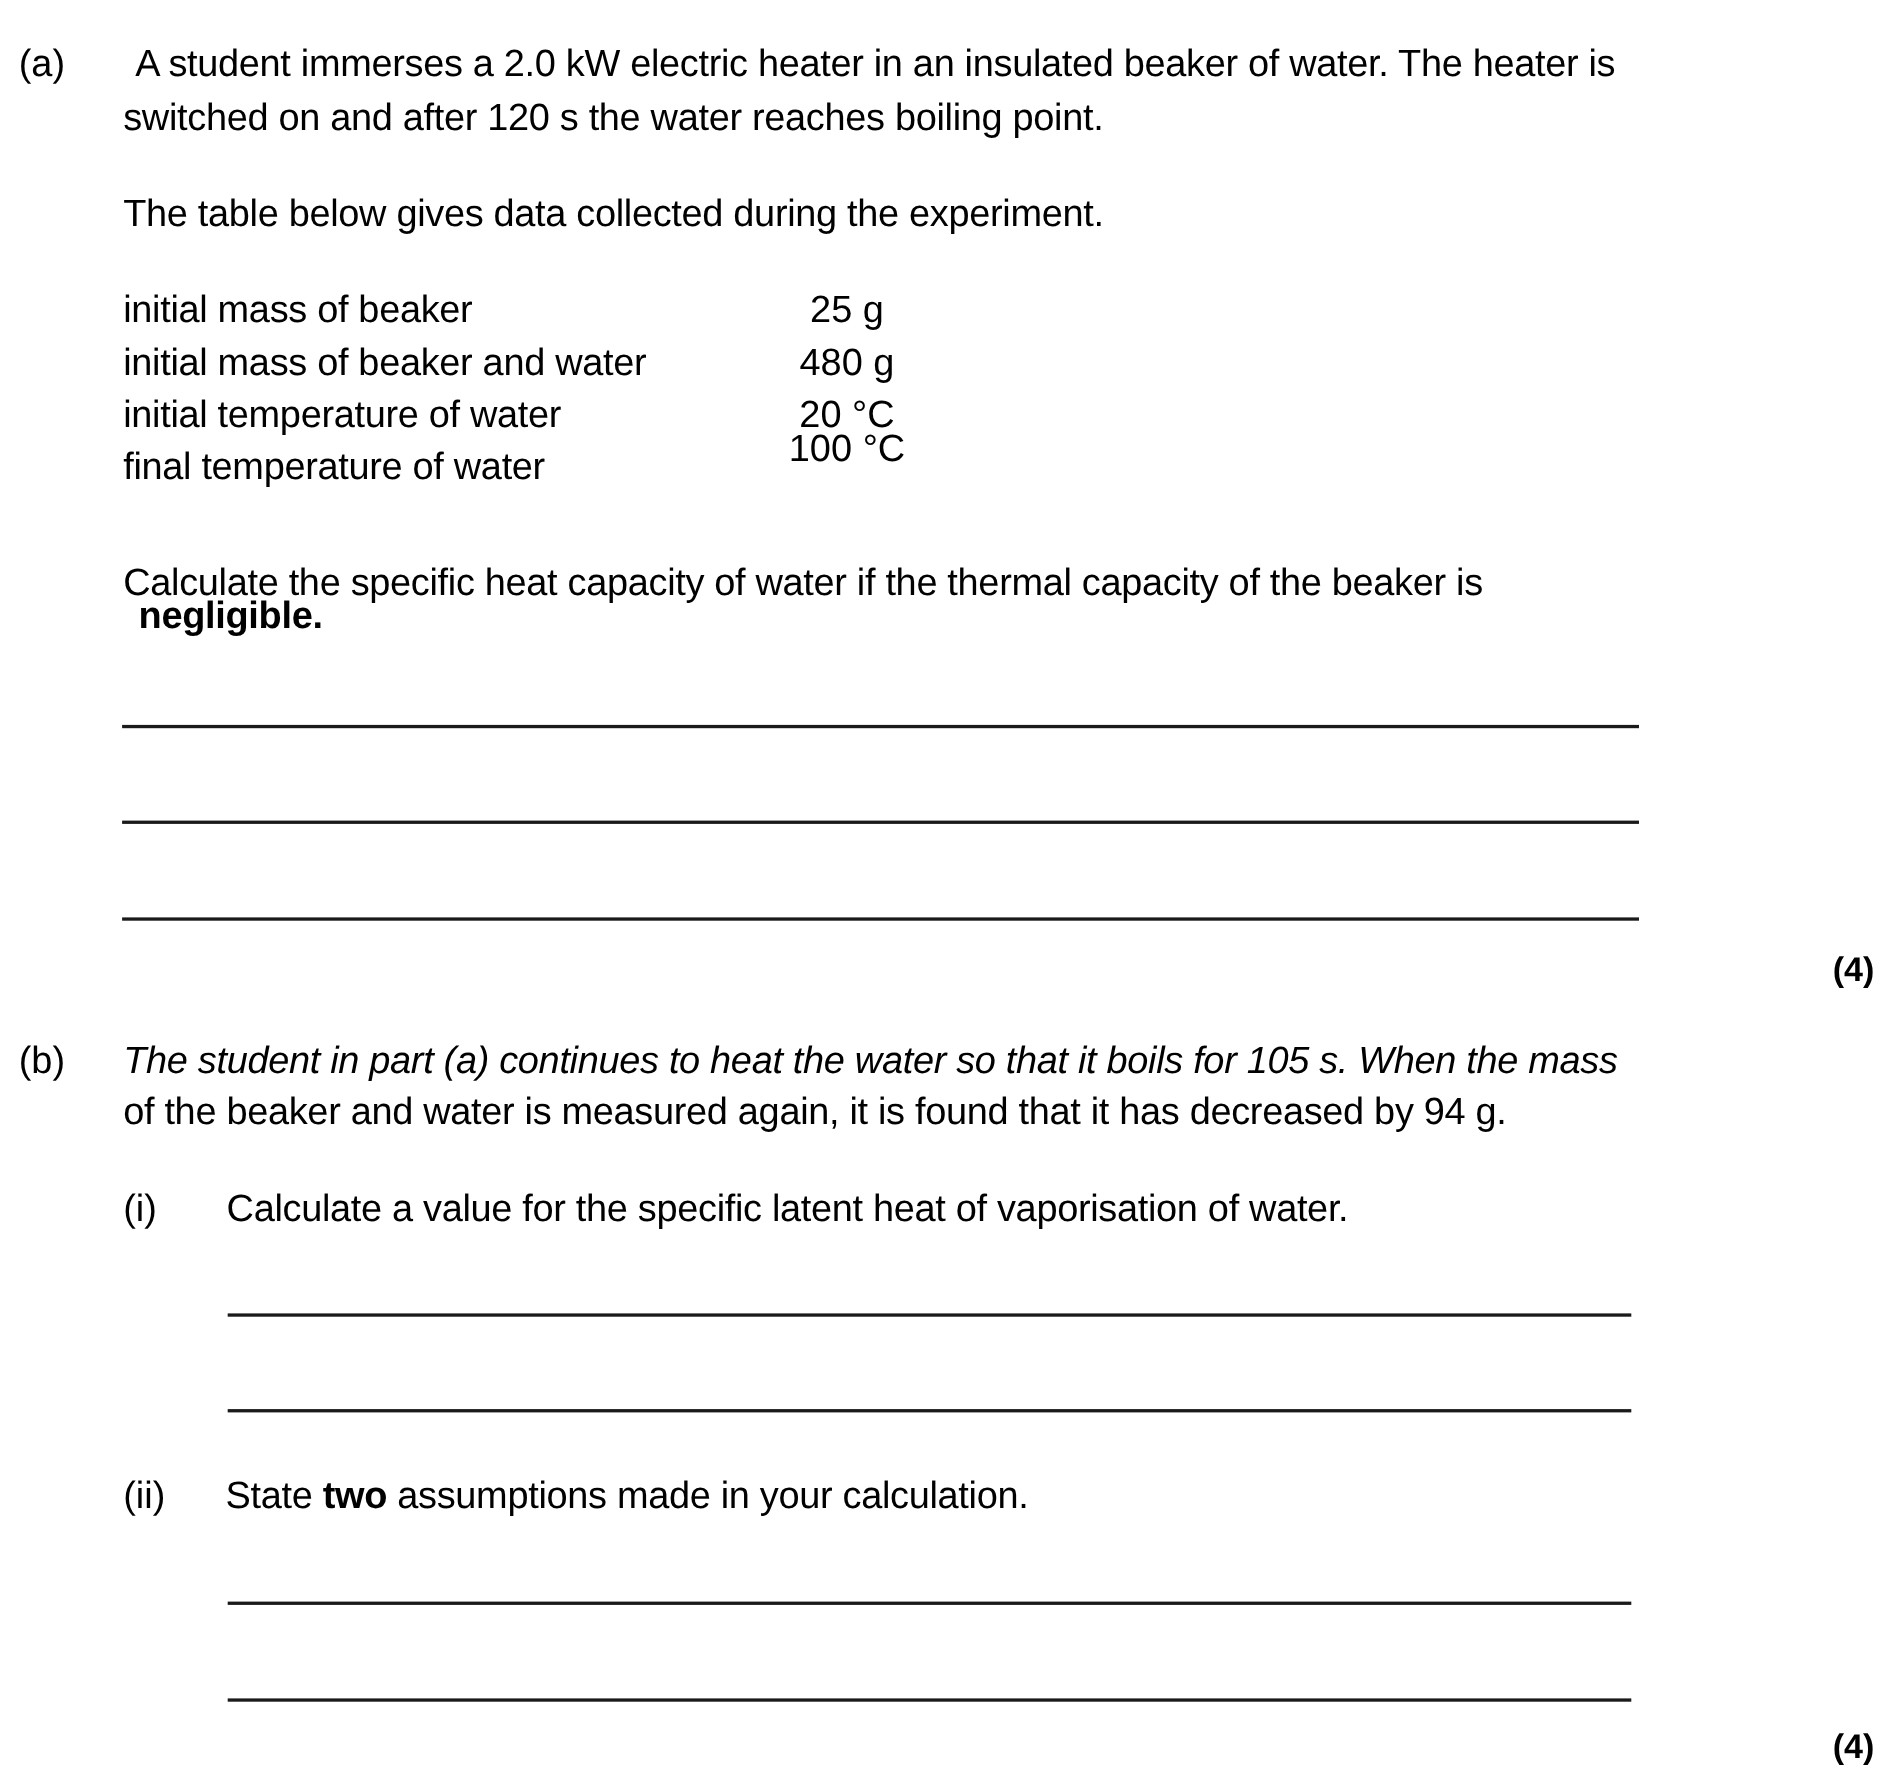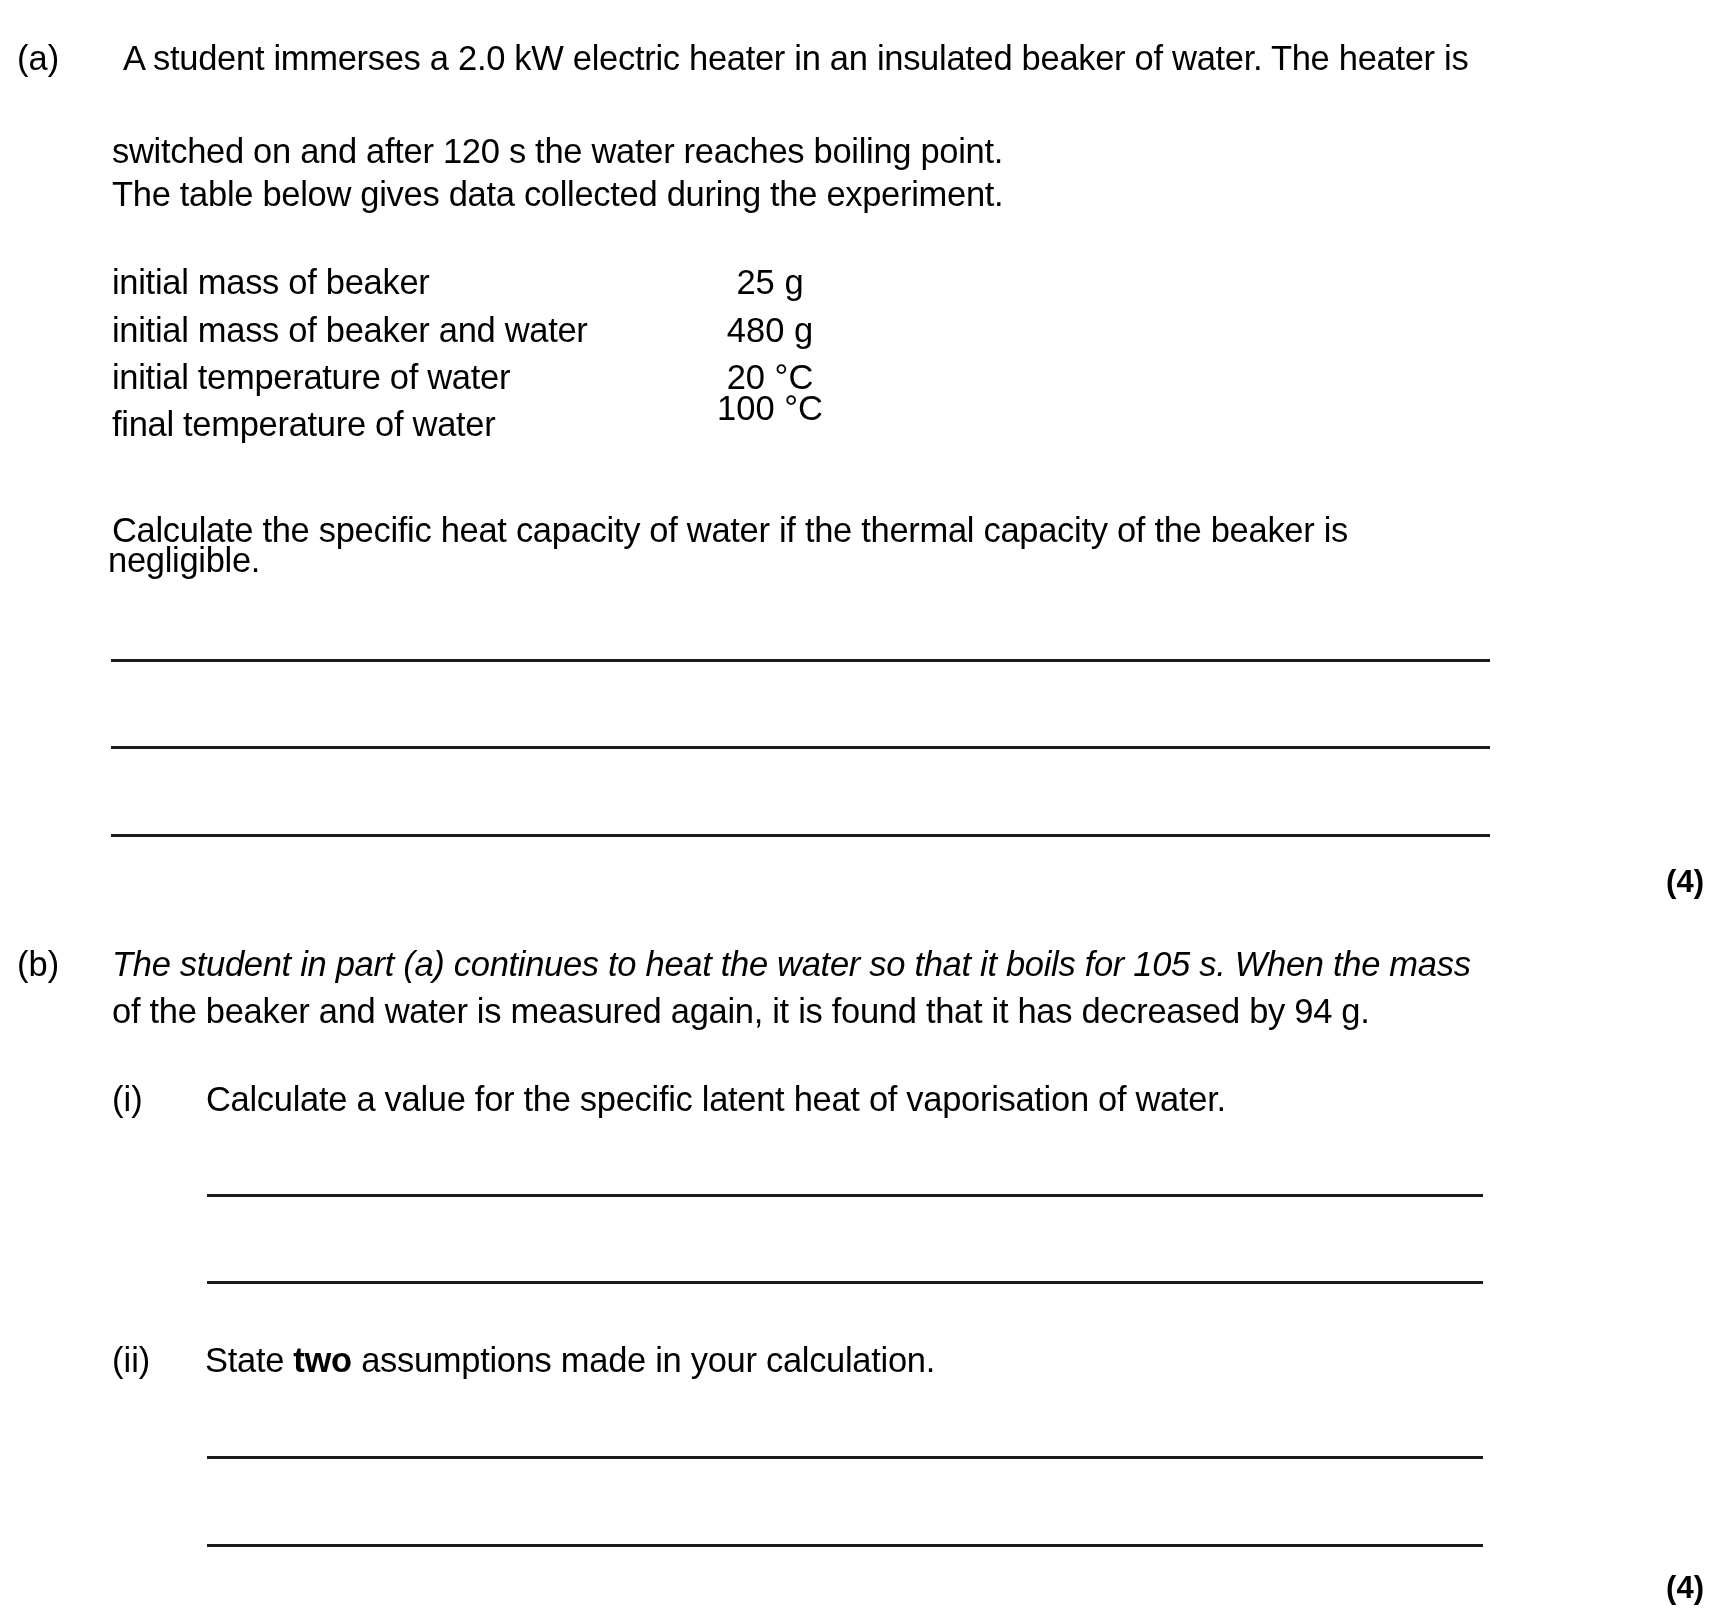--- a/index.html
+++ b/index.html
@@ -14,36 +14,36 @@
   .row-label { position: absolute; left: 112px; font-size: 34.5px; line-height: 48px; white-space: nowrap; letter-spacing: -0.3px; }
   .row-value { position: absolute; left: 680px; width: 180px; text-align: center; font-size: 34.5px; line-height: 48px; white-space: nowrap; }
   b { font-weight: bold; }
 </style>
 </head>
 <body>
 
 <div>
   <span class="lbl" style="left:17px; top:34px;">(a)</span>
   <span class="t" style="left:123px; top:34px;">A student immerses a 2.0 kW electric heater in an insulated beaker of water. The heater is</span>
-  <span class="t" style="left:112px; top:83px;margin-top:44px;">switched on and after 120 s the water reaches boiling point.</span>
+  <span class="t" style="left:112px; top:83px;">switched on and after 120 s the water reaches boiling point.</span>
   <span class="t" style="left:112px; top:170px;">The table below gives data collected during the experiment.</span>
 
   <div>
     <span class="row-label" style="top:258px;">initial mass of beaker</span>
     <span class="row-value" style="top:258px;">25 g</span>
     <span class="row-label" style="top:306px;">initial mass of beaker and water</span>
     <span class="row-value" style="top:306px;">480 g</span>
     <span class="row-label" style="top:353px;">initial temperature of water</span>
     <span class="row-value" style="top:353px;">20 °C</span>
     <span class="row-label" style="top:400px;">final temperature of water</span>
     <span class="row-value" style="top:384px;">100 °C</span>
   </div>
 
   <span class="t" style="left:112px; top:490px;margin-top:16px;">Calculate the specific heat capacity of water if the thermal capacity of the beaker is</span>
-  <span class="t" style="left:108px; top:536px;">negligible.</span>
+  <span class="t" style="left:126px; top:536px;font-weight:bold;">negligible.</span>
 
   <div class="line" style="left:111px; width:1379px; top:659px;"></div>
   <div class="line" style="left:111px; width:1379px; top:746px;"></div>
   <div class="line" style="left:111px; width:1379px; top:834px;"></div>
 
   <span class="marks" style="top:862px;">(4)</span>
 </div>
 
 <div>
   <span class="lbl" style="left:17px; top:940px;">(b)</span>

